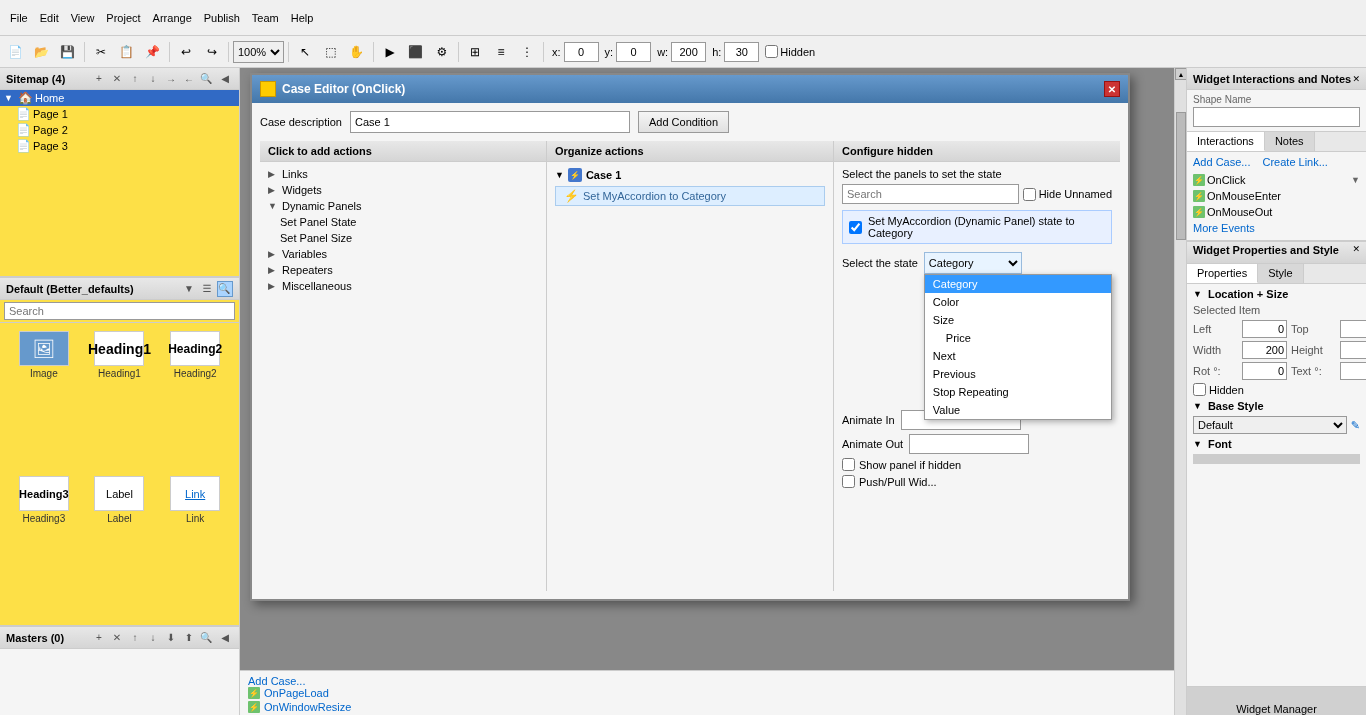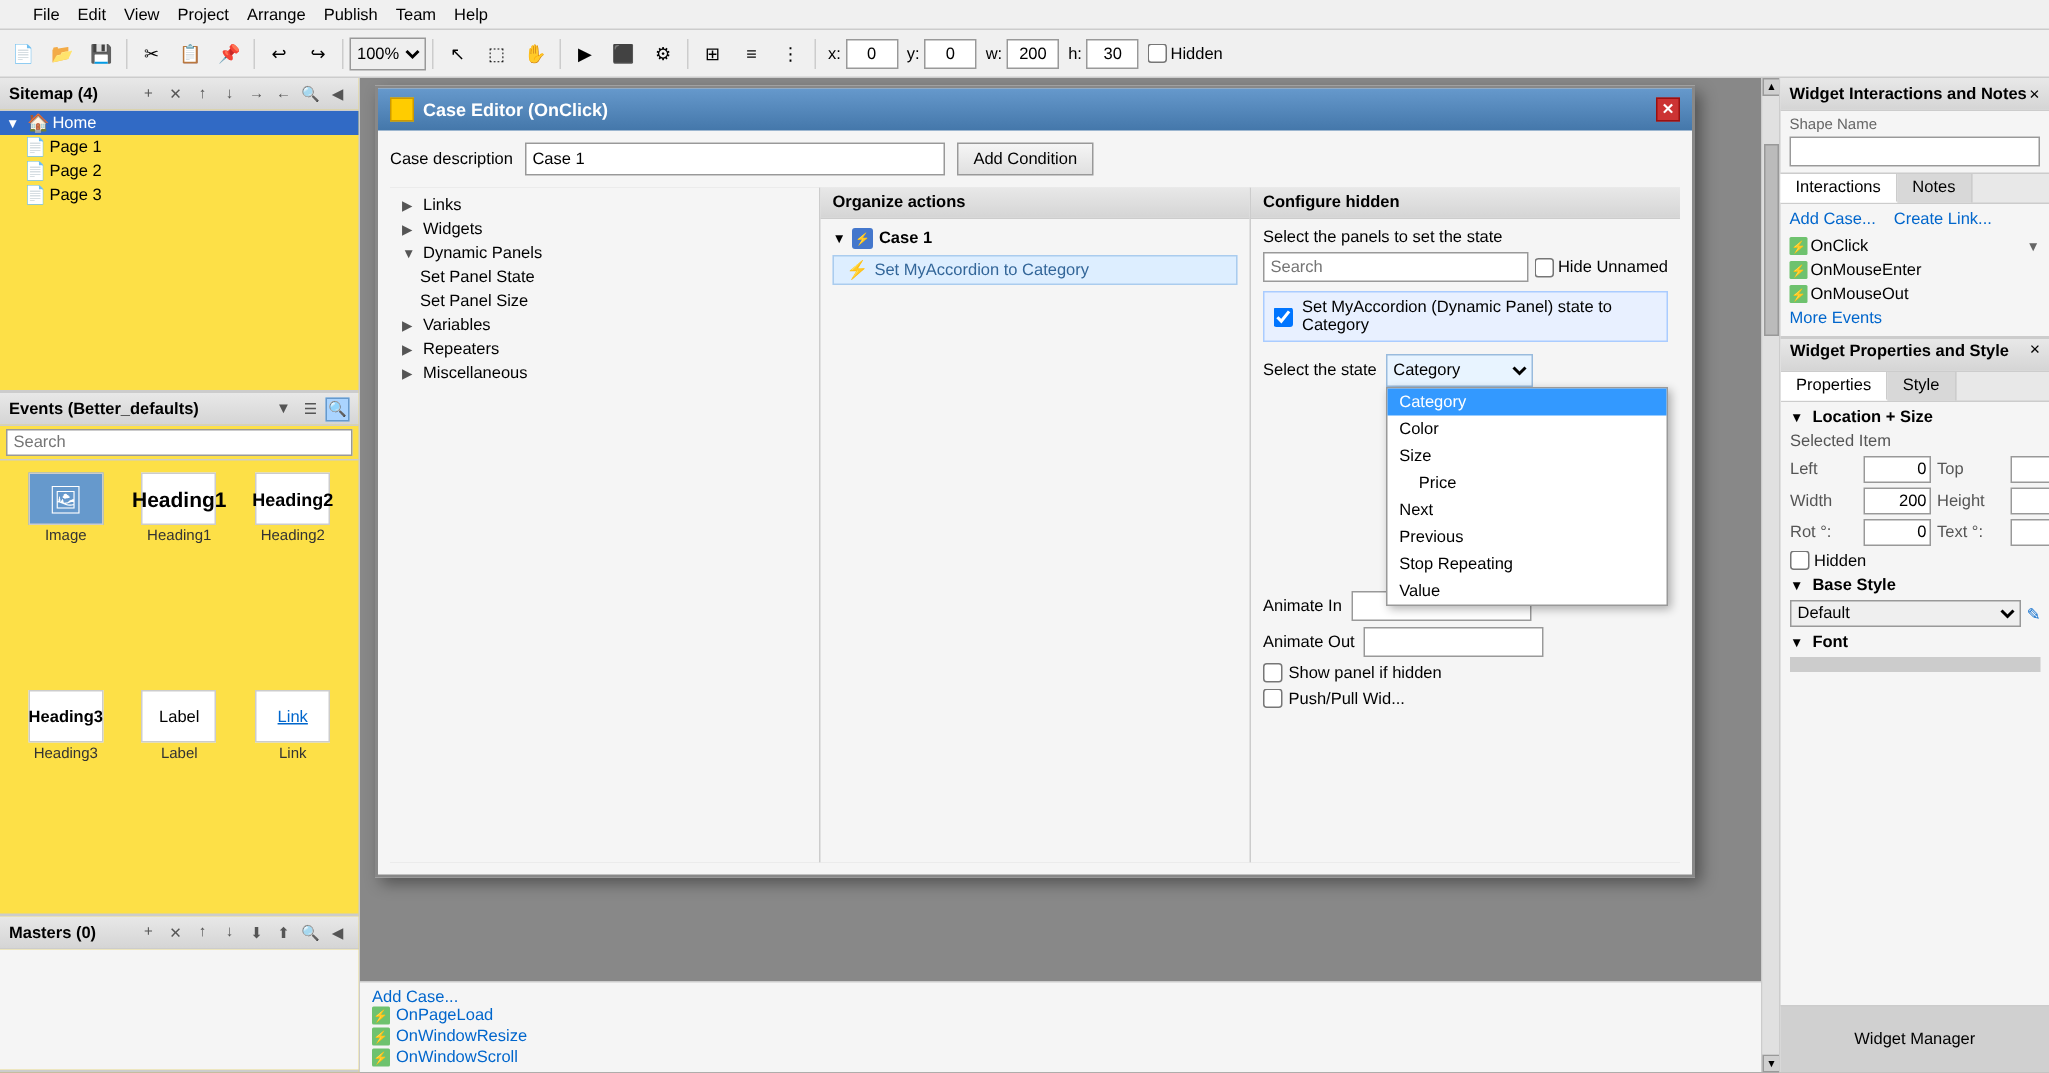--- a/index.html
+++ b/index.html
@@ -1,19 +1,19 @@
 <!DOCTYPE html>
 <html><head>
   <meta charset="utf-8">
   <style>
     * { box-sizing: border-box; margin: 0; padding: 0; }
     body { font-family: Arial, sans-serif; font-size: 11px; background: #d4d0c8; overflow: hidden; width: 1366px; height: 715px; }
     
     
-    .menu-bar { background: #f0f0f0; border-bottom: 1px solid #ccc; display: flex; align-items: center; height: 20px; padding: 0 16px; }
+    .menu-bar { background: #f0f0f0; border-bottom: 1px solid #ccc; display: flex; align-items: center; height: 36px; padding: 0 4px; }
     .menu-bar span { padding: 2px 6px; cursor: default; font-size: 11px; }
     
     
     .toolbar { background: #f0f0f0; border-bottom: 1px solid #ccc; height: 32px; display: flex; align-items: center; padding: 2px 4px; gap: 2px; }
     .toolbar-btn { width: 24px; height: 24px; background: #f0f0f0; border: 1px solid transparent; cursor: pointer; display: flex; align-items: center; justify-content: center; font-size: 12px; }
     .toolbar-sep { width: 1px; height: 20px; background: #ccc; margin: 0 2px; }
     .zoom-select { height: 22px; font-size: 11px; border: 1px solid #999; }
     .toolbar-coord { display: flex; align-items: center; gap: 3px; font-size: 11px; margin-left: 4px; }
     .toolbar-coord input { width: 35px; height: 20px; font-size: 11px; border: 1px solid #999; text-align: center; }
     .toolbar-coord label { font-size: 11px; }
@@ -229,21 +229,21 @@
         <span class="tree-label">Page 2</span>
       </div>
       <div class="tree-indent1 tree-item">
         <span class="tree-icon">📄</span>
         <span class="tree-label">Page 3</span>
       </div>
     </div>
 
     <div class="widget-panel">
       <div class="panel-header">
-        <span class="panel-header-title">Events (Better_defaults)</span>
+        <span class="panel-header-title">Default (Better_defaults)</span>
         <div class="panel-toolbar">
           <span class="panel-btn">▼</span>
           <span class="panel-btn">☰</span>
           <span class="panel-btn" style="background:#aad4ff; border:1px solid #6699cc;">🔍</span>
         </div>
       </div>
       <div class="widget-search">
         <input type="text" placeholder="Search" style="">
       </div>
       <div class="widget-grid">
@@ -343,20 +343,21 @@
       <div class="dialog-body">
         <div class="dialog-top-bar">
           <span class="case-desc-label">Case description</span>
           <input type="text" class="case-desc-input" value="Case 1" style="">
           <button class="add-condition-btn">Add Condition</button>
         </div>
 
         <div class="dialog-panels">
 
           <div class="dialog-panel">
+            <div class="dialog-panel-header">Click to add actions</div>
             <div class="dialog-panel-content">
               <div class="action-tree-item">
                 <span class="action-toggle">▶</span>
                 <span class="action-label">Links</span>
               </div>
               <div class="action-tree-item">
                 <span class="action-toggle">▶</span>
                 <span class="action-label">Widgets</span>
               </div>
               <div class="action-tree-item">

